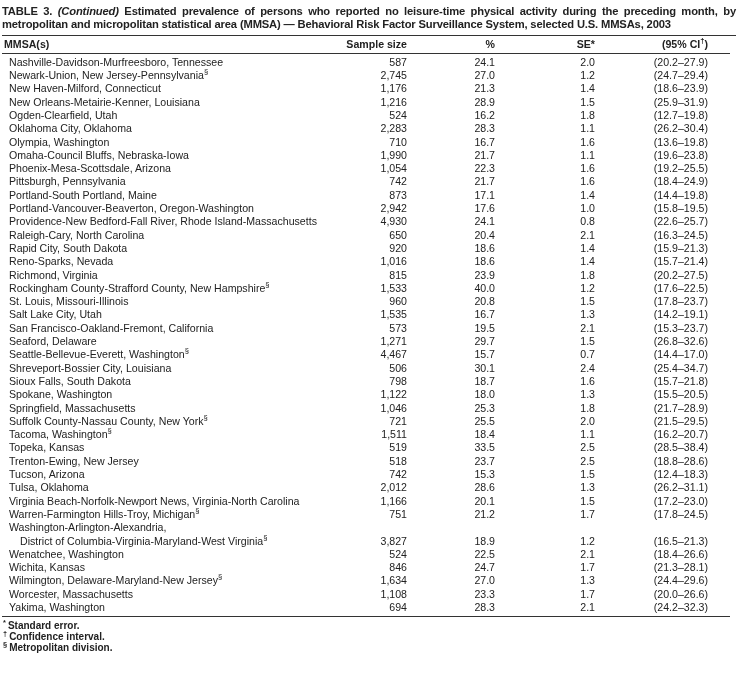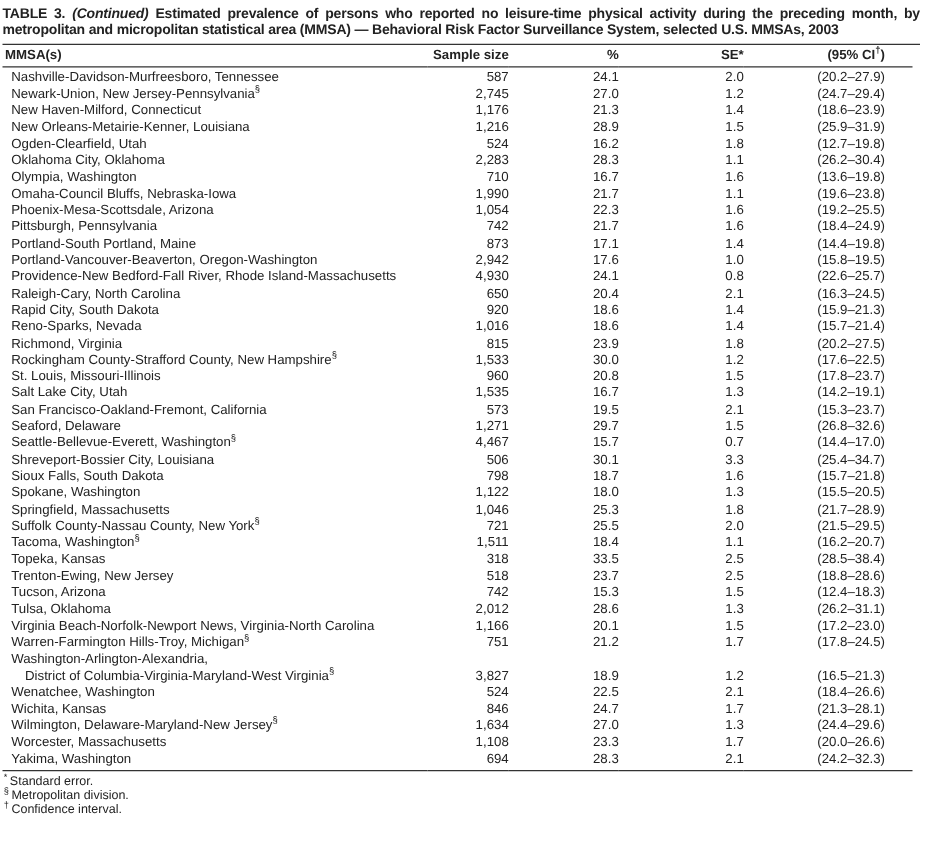--- a/index.html
+++ b/index.html
@@ -63,21 +63,21 @@
 
   .name2 { padding-left:11px; }
 
   sup {
     font-size:7.6px;
     line-height:0;
     vertical-align:super;
   }
 
   
-  .footnotes { padding:3px 0 0 1px; font-size:10px; }
+  .footnotes { padding:3px 0 0 1px; font-size:10px;font-weight:bold; }
   .footnote  { line-height:11px; }
   .footnote sup { font-size:7.4px; margin-right:2px; }
 </style>
 </head>
 <body>
 
 <div class="page">
 
   <div class="title"><span>TABLE 3.</span> <span class="italic">(Continued)</span> <span>Estimated prevalence of persons who reported no leisure-time physical activity during the preceding month, by metropolitan and micropolitan statistical area (MMSA) — Behavioral Risk Factor Surveillance System, selected U.S. MMSAs, 2003</span></div>
 
@@ -214,21 +214,21 @@
         <tr>
           <td class="c-name"><span>Richmond, Virginia</span></td>
           <td class="c-num">815</td>
           <td class="c-num">23.9</td>
           <td class="c-num">1.8</td>
           <td class="c-num c-ci">(20.2–27.5)</td>
         </tr>
         <tr>
           <td class="c-name"><span>Rockingham County-Strafford County, New Hampshire</span><sup>§</sup></td>
           <td class="c-num">1,533</td>
-          <td class="c-num">30.0</td>
+          <td class="c-num">40.0</td>
           <td class="c-num">1.2</td>
           <td class="c-num c-ci">(17.6–22.5)</td>
         </tr>
         <tr>
           <td class="c-name"><span>St. Louis, Missouri-Illinois</span></td>
           <td class="c-num">960</td>
           <td class="c-num">20.8</td>
           <td class="c-num">1.5</td>
           <td class="c-num c-ci">(17.8–23.7)</td>
         </tr>
@@ -257,21 +257,21 @@
           <td class="c-name"><span>Seattle-Bellevue-Everett, Washington</span><sup>§</sup></td>
           <td class="c-num">4,467</td>
           <td class="c-num">15.7</td>
           <td class="c-num">0.7</td>
           <td class="c-num c-ci">(14.4–17.0)</td>
         </tr>
         <tr>
           <td class="c-name"><span>Shreveport-Bossier City, Louisiana</span></td>
           <td class="c-num">506</td>
           <td class="c-num">30.1</td>
-          <td class="c-num">3.3</td>
+          <td class="c-num">2.4</td>
           <td class="c-num c-ci">(25.4–34.7)</td>
         </tr>
         <tr>
           <td class="c-name"><span>Sioux Falls, South Dakota</span></td>
           <td class="c-num">798</td>
           <td class="c-num">18.7</td>
           <td class="c-num">1.6</td>
           <td class="c-num c-ci">(15.7–21.8)</td>
         </tr>
         <tr>
@@ -297,21 +297,21 @@
         </tr>
         <tr>
           <td class="c-name"><span>Tacoma, Washington</span><sup>§</sup></td>
           <td class="c-num">1,511</td>
           <td class="c-num">18.4</td>
           <td class="c-num">1.1</td>
           <td class="c-num c-ci">(16.2–20.7)</td>
         </tr>
         <tr>
           <td class="c-name"><span>Topeka, Kansas</span></td>
-          <td class="c-num">318</td>
+          <td class="c-num">519</td>
           <td class="c-num">33.5</td>
           <td class="c-num">2.5</td>
           <td class="c-num c-ci">(28.5–38.4)</td>
         </tr>
         <tr>
           <td class="c-name"><span>Trenton-Ewing, New Jersey</span></td>
           <td class="c-num">518</td>
           <td class="c-num">23.7</td>
           <td class="c-num">2.5</td>
           <td class="c-num c-ci">(18.8–28.6)</td>
@@ -384,17 +384,17 @@
           <td class="c-num">694</td>
           <td class="c-num">28.3</td>
           <td class="c-num">2.1</td>
           <td class="c-num c-ci">(24.2–32.3)</td>
         </tr>
       </tbody>
   </table>
 
   <div class="footnotes">
     <div class="footnote"><sup>*</sup><span>Standard error.</span></div>
+    <div class="footnote"><sup>†</sup><span>Confidence interval.</span></div>
     <div class="footnote"><sup>§</sup><span>Metropolitan division.</span></div>
-    <div class="footnote"><sup>†</sup><span>Confidence interval.</span></div>
   </div>
 
 </div>
 
 </body></html>

